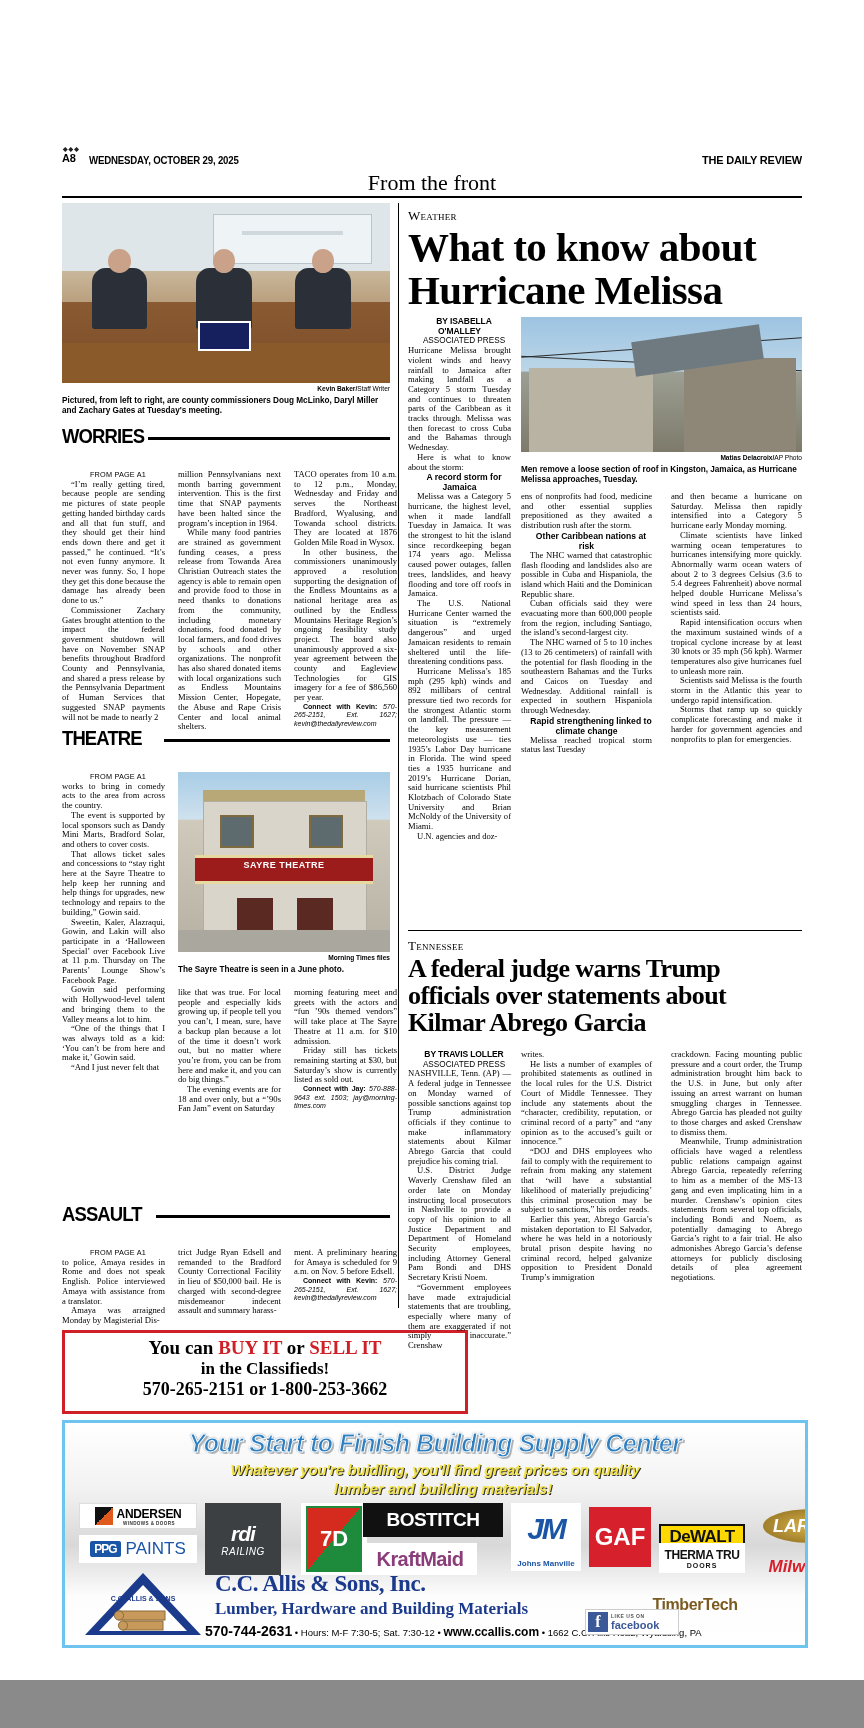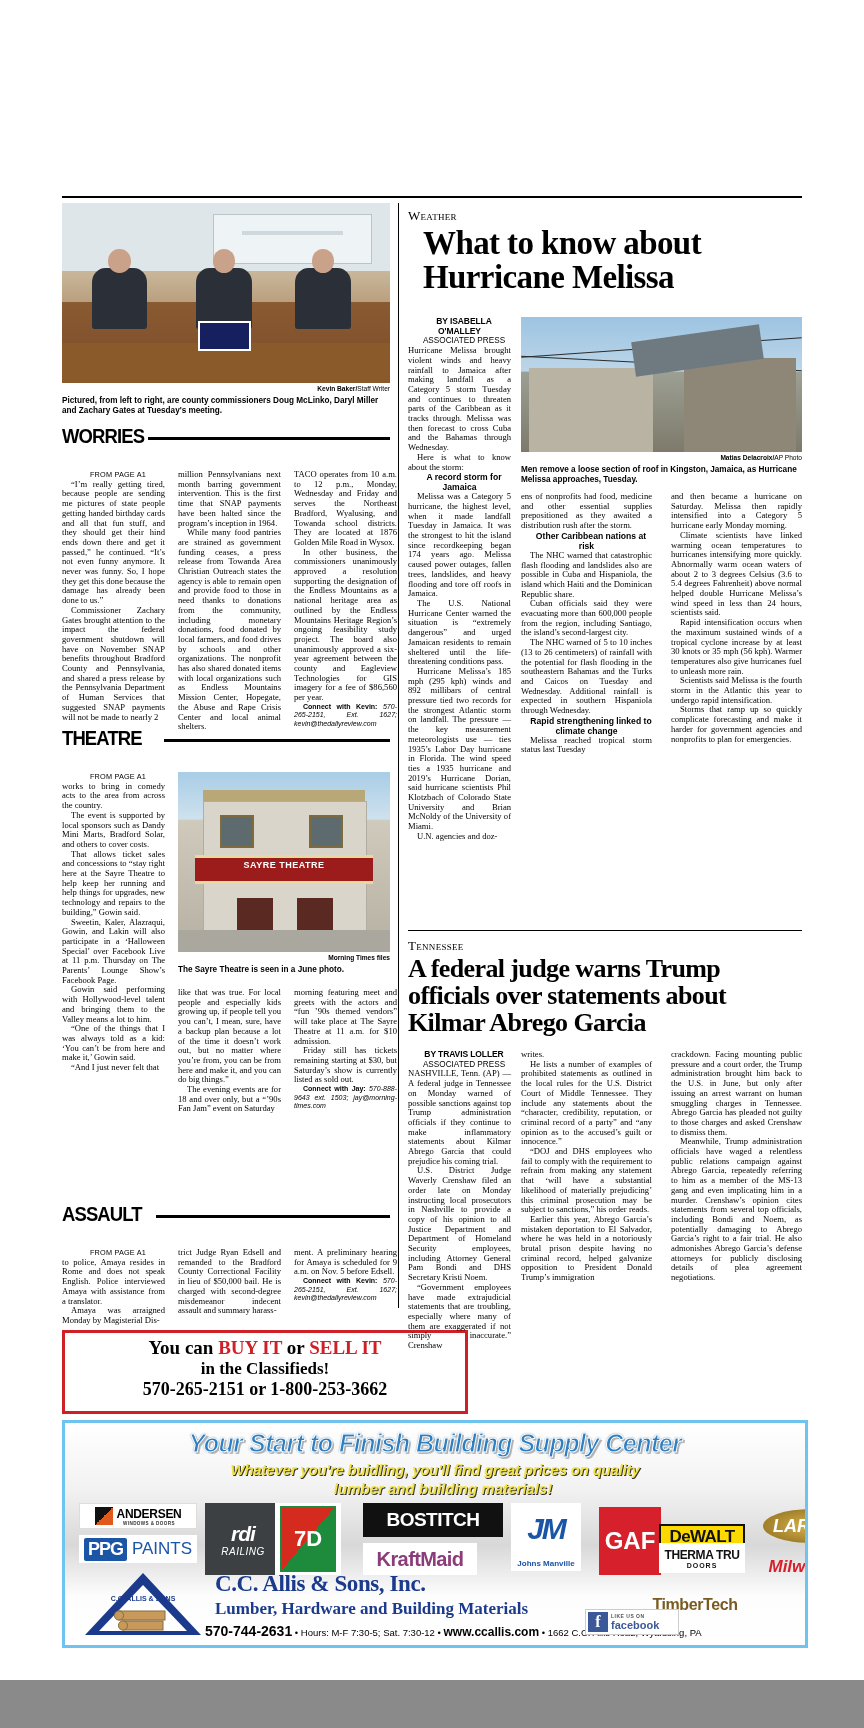--- a/index.html
+++ b/index.html
@@ -90,20 +90,29 @@
   .fb .f{width:20px;height:20px;background:#3b5998;color:#fff;font-family:"Liberation Serif",serif;font-weight:bold;font-size:16px;text-align:center;line-height:20px;margin-left:2px;}
   .fb .t{font-family:"Liberation Sans",sans-serif;font-weight:bold;font-size:11px;color:#3b5998;margin-left:3px;}
   .fb .t small{display:block;font-size:5px;color:#555;letter-spacing:.5px;}
 </style>
 </head>
 <body>
 
 <div class="page">
 <div class="sheet">
 
+  <div class="masthead">
+    <div class="folio">
+      <span class="dots">◆◆◆</span>
+      <span>A8</span>
+    </div>
+    <div class="dateline">WEDNESDAY, OCTOBER 29, 2025</div>
+    <div class="paper">THE DAILY REVIEW</div>
+    <div class="sectionhead">From the front</div>
+  </div>
   <div class="rule-top"></div>
 
   <div class="photo ph-meeting" style="left:62px;top:203px;width:328px;height:180px;">
     <div class="screen"></div>
     <div class="m1"></div>
     <div class="m2"></div>
     <div class="m3"></div>
     <div class="desk"></div>
     <div class="book"></div>
   </div>
@@ -190,21 +199,21 @@
       <span>You can </span><span class="red">BUY IT</span><span> or </span><span class="red">SELL IT</span>
     </div>
     <div class="l" style="font-size:17px;">in the Classifieds!</div>
     <div class="l" style="font-size:18px;">570-265-2151 or 1-800-253-3662</div>
   </div>
 
   <div class="vline" style="left:398px;top:203px;height:735px;"></div>
 
   <div style="position:absolute;left:408px;top:208px;width:394px;">
     <div class="kicker">Weather</div>
-    <div class="hed" style="font-size:33px;margin-top:2px;margin-left:15px;">What to know about Hurricane Melissa</div>
+    <div class="hed" style="font-size:41px;margin-top:2px;">What to know about Hurricane Melissa</div>
   </div>
 
   <div class="col" style="left:408px;top:317px;width:103px;">
     <p class="byline">BY ISABELLA O'MALLEY</p>
     <p class="byline2">ASSOCIATED PRESS</p>
     <p class="noind">Hurricane Melissa brought violent winds and heavy rainfall to Jamaica after making landfall as a Category 5 storm Tuesday and continues to threaten parts of the Caribbean as it tracks through. Melissa was then forecast to cross Cuba and the Bahamas through Wednesday.</p>
     <p>Here is what to know about the storm:</p>
     <p class="subhed">A record storm for Jamaica</p>
     <p>Melissa was a Category 5 hurricane, the highest level, when it made landfall Tuesday in Jamaica. It was the strongest to hit the island since recordkeeping began 174 years ago. Melissa caused power outages, fallen trees, landslides, and heavy flooding and tore off roofs in Jamaica.</p>
     <p>The U.S. National Hurricane Center warned the situation is “extremely dangerous” and urged Jamaican residents to remain sheltered until the life-threatening conditions pass.</p>
@@ -275,43 +284,43 @@
 
     <div class="brands">
       <div class="bx" style="left:0px;top:2px;width:118px;height:26px;background:#fff;border:1px solid #ddd;">
         <div style="width:18px;height:18px;background:linear-gradient(135deg,#111 50%,#e05a1e 50%);margin-right:4px;"></div>
         <div style="text-align:center;">
           <div style="font-size:12px;letter-spacing:-.3px;">ANDERSEN</div>
           <div style="font-size:4.6px;letter-spacing:.4px;color:#333;">WINDOWS &amp; DOORS</div>
         </div>
       </div>
       <div class="bx" style="left:0px;top:34px;width:118px;height:28px;background:#fff;">
-        <div style="background:#1b55a6;color:#fff;font-size:18px;padding:1px 4px;border-radius:2px;letter-spacing:-1px;">PPG</div>
+        <div style="background:#1b55a6;color:#fff;font-size:12px;padding:1px 4px;border-radius:2px;letter-spacing:-1px;">PPG</div>
         <div style="color:#1b55a6;font-size:17px;margin-left:5px;font-weight:normal;">PAINTS</div>
       </div>
       <div class="bx" style="left:126px;top:2px;width:76px;height:72px;background:#3c4043;flex-direction:column;color:#fff;">
         <div style="font-size:21px;font-style:italic;letter-spacing:-1px;">rdi</div>
         <div style="font-size:10px;font-weight:normal;letter-spacing:.5px;font-style:italic;">RAILING</div>
       </div>
-      <div class="bx" style="left:196px;top:2px;width:66px;height:72px;background:#fff;">
+      <div class="bx" style="left:222px;top:2px;width:66px;height:72px;background:#fff;">
         <div style="width:52px;height:62px;background:linear-gradient(to bottom right,#d52b1e 50%,#1e8a3c 50%);border:2px solid #1e8a3c;color:#fff;font-size:22px;display:flex;align-items:center;justify-content:center;">7D</div>
       </div>
       <div class="bx" style="left:284px;top:2px;width:140px;height:34px;background:#111;color:#fff;font-size:19px;letter-spacing:-.5px;">
             <span>BOSTITCH</span>
           </div>
       <div class="bx" style="left:284px;top:42px;width:114px;height:32px;background:#fff;color:#8a3d7a;font-size:20px;letter-spacing:-.6px;">
             <span>KraftMaid</span>
           </div>
       <div class="bx" style="left:432px;top:2px;width:70px;height:52px;background:#fff;color:#1b55a6;font-size:30px;font-style:italic;letter-spacing:-2px;">
             <span>JM</span>
           </div>
       <div class="bx" style="left:432px;top:54px;width:70px;height:16px;background:#fff;color:#1b55a6;font-size:8px;">
             <span>Johns Manville</span>
           </div>
-      <div class="bx" style="left:510px;top:6px;width:62px;height:68px;background:#d6202c;color:#fff;font-size:24px;margin-left:10px;">
+      <div class="bx" style="left:510px;top:6px;width:62px;height:60px;background:#d6202c;color:#fff;font-size:24px;">
             <span>GAF</span>
           </div>
       <div class="bx" style="left:580px;top:23px;width:86px;height:26px;background:#fdd900;border:2px solid #111;color:#111;font-size:17px;letter-spacing:-.6px;">
             <span>DeWALT</span>
           </div>
       <div class="bx" style="left:580px;top:42px;width:86px;height:30px;background:#fff;color:#111;font-size:13px;flex-direction:column;">
         <span style="font-size:12px;letter-spacing:-.4px;">THERMA TRU</span>
         <span style="font-size:7px;letter-spacing:1px;">DOORS</span>
       </div>
       <div class="bx" style="left:620px;top:0px;width:0;height:0;"></div>

